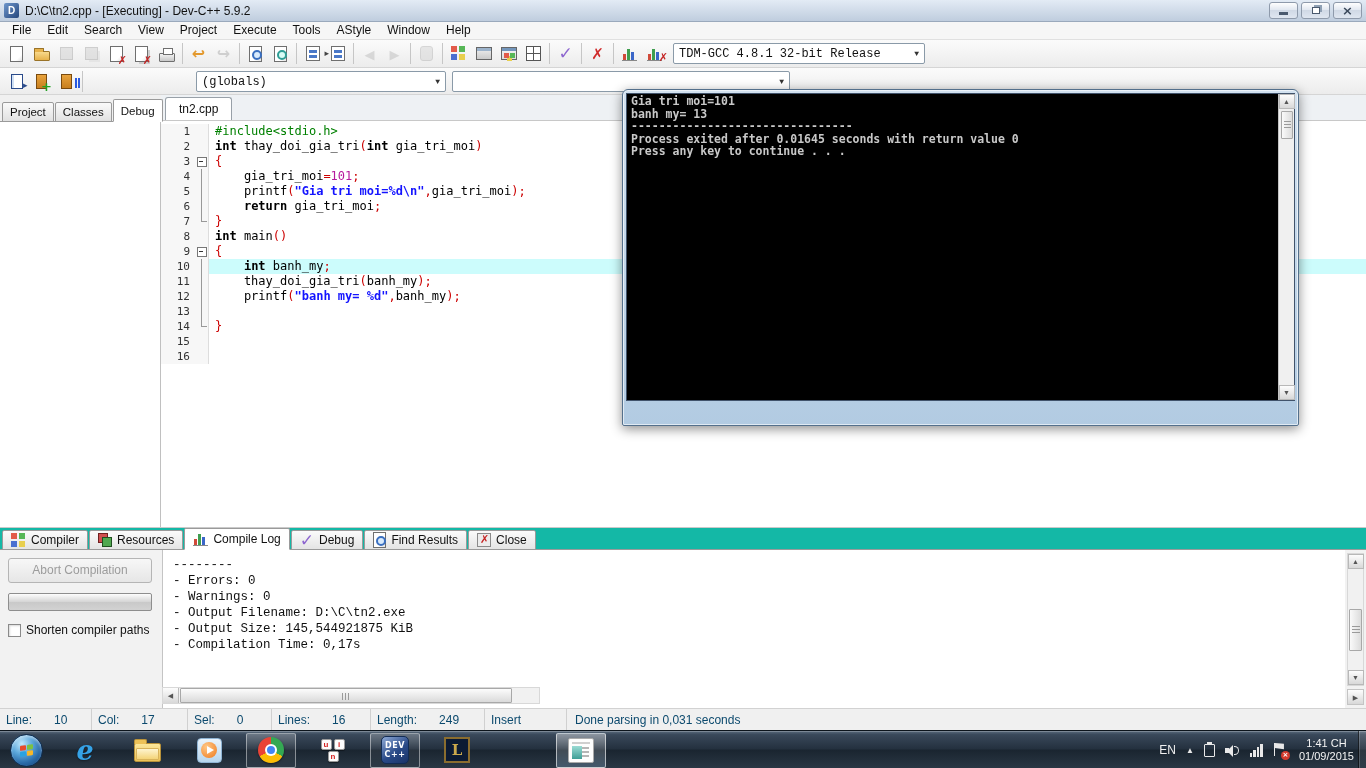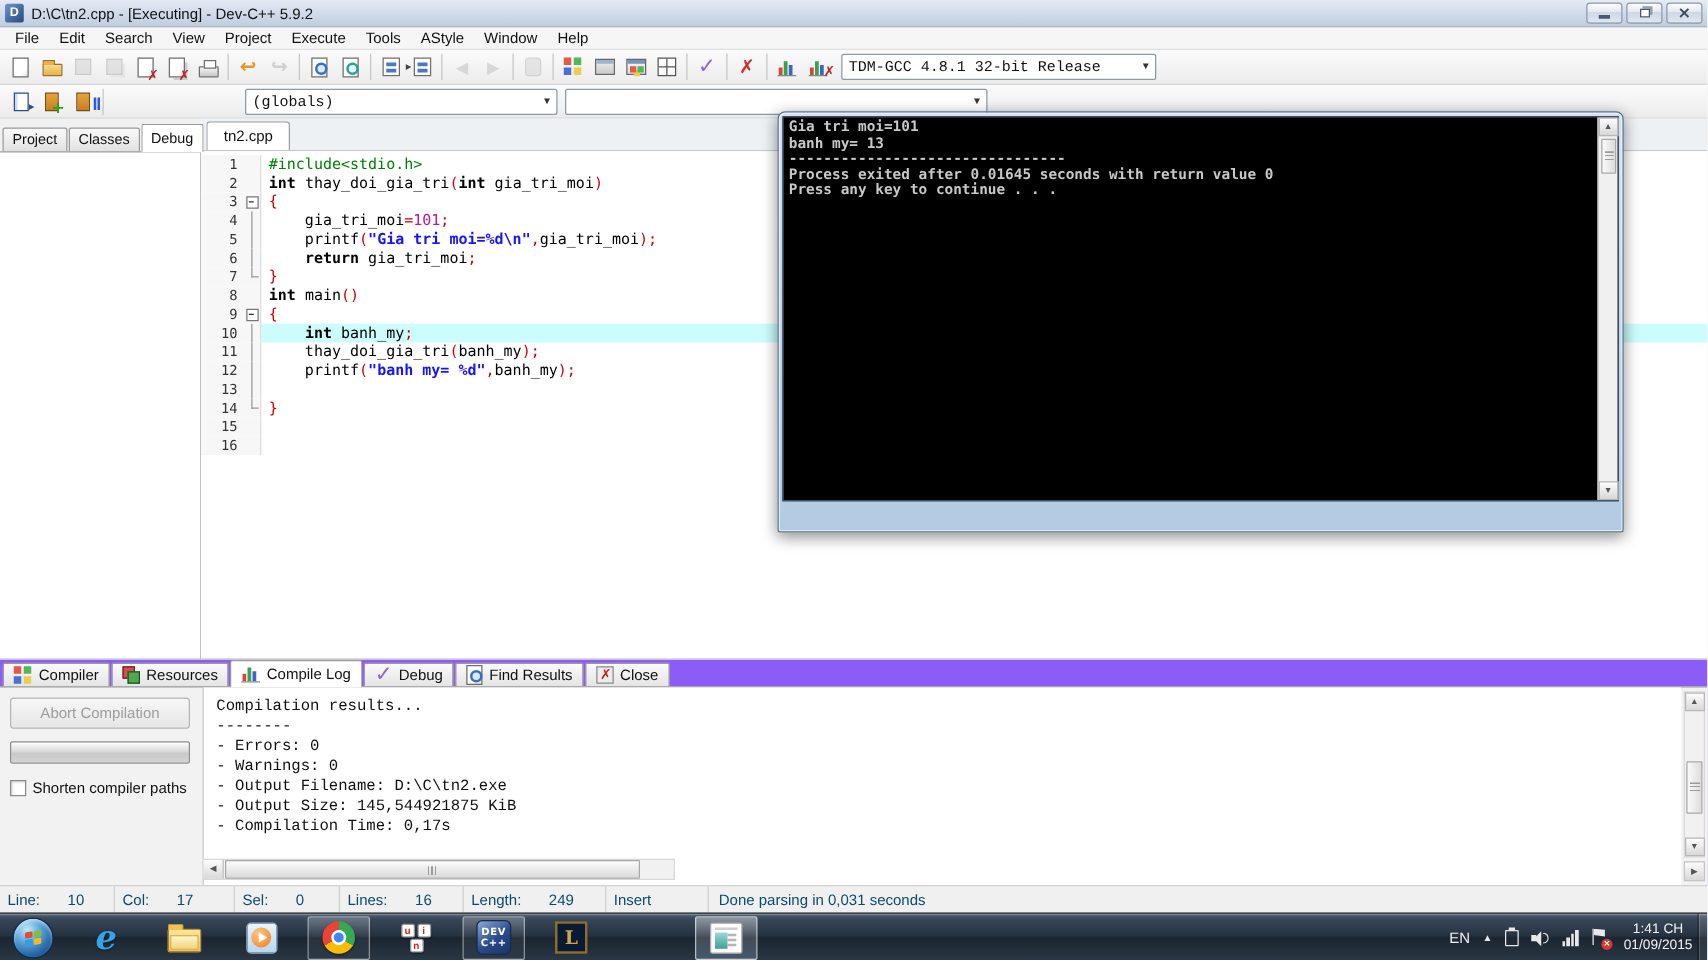--- a/index.html
+++ b/index.html
@@ -125,21 +125,21 @@
   .conbody{position:relative;background:#000;height:calc(100% - 21px);border:1px solid #41536b}
   .clines{padding:1px 4px}
   .cline{font:bold 11.5px/12.5px "DejaVu Sans Mono",monospace;color:#c8c8c8;white-space:pre}
   .conscroll{position:absolute;right:0;top:0;bottom:0;width:16px;background:#f0f0f0;border-left:1px solid #c4c4c4;display:flex;flex-direction:column;align-items:center}
   .sarr{width:16px;height:15px;background:linear-gradient(#fdfdfd,#d8d8d8);border:1px solid #b8b8b8;color:#555;font-size:7px;line-height:14px;text-align:center}
   .sarr.down{margin-top:auto}
   .sthumb{width:12px;height:28px;margin:2px 0;background:linear-gradient(90deg,#fafafa,#dcdcdc);border:1px solid #a8a8a8;border-radius:1px;position:relative}
   .sthumb::after{content:"";position:absolute;left:2px;top:9px;width:7px;height:8px;background:repeating-linear-gradient(180deg,#9a9a9a 0 1px,transparent 1px 3px)}
 
   
-  .bpanel{position:absolute;left:0;top:527px;width:100%;height:181px;background:#8b5cf6;border-top:1px solid #cacaca}
+  .bpanel{position:absolute;left:0;top:527px;width:100%;height:181px;background:#14b8a6;border-top:1px solid #cacaca}
   .btabs{display:flex;align-items:flex-end;height:22px;padding-left:2px}
   .btab{display:flex;align-items:center;gap:5px;height:20px;padding:0 8px;background:linear-gradient(#fbfbfb,#e4e4e4);border:1px solid #9a9a9a;border-radius:2px 2px 0 0;font-size:12px;margin-right:1px;color:#111}
   .btab.act{background:#fff;height:22px;position:relative;z-index:2;border-bottom:1px solid #fff}
   .bcontent{position:absolute;left:0;top:21px;right:0;bottom:0;border-top:1px solid #9a9a9a;background:#f2f2f2}
   .bleft{position:absolute;left:0;top:0;width:161px;bottom:0;padding:8px}
   .abortbtn{display:block;width:144px;height:25px;background:linear-gradient(#f7f7f7,#e6e6e6);border:1px solid #b5b5b5;border-radius:3px;color:#9c9c9c;font-size:12px;text-align:center;line-height:23px;margin-bottom:10px}
   .progress{width:144px;height:18px;border:1px solid #8e8e8e;border-radius:2px;background:linear-gradient(#fdfdfd,#d6d6d6 48%,#c9c9c9 52%,#d2d2d2);margin-bottom:12px}
   .chkrow{display:flex;align-items:center;gap:5px}
   .chk{width:13px;height:13px;background:#fff;border:1px solid #8a8a8a;box-shadow:inset 1px 1px 2px rgba(0,0,0,.15)}
   .chklabel{font-size:12px;color:#111}
@@ -508,21 +508,20 @@
       <div class="bleft">
         <span class="abortbtn">Abort Compilation</span>
         <div class="progress"></div>
         <div class="chkrow">
           <span class="chk"></span>
           <span class="chklabel">Shorten compiler paths</span>
         </div>
       </div>
       <div class="logarea">
         <div id="loglines">
-            <div class="logline">Compilation results...</div>
             <div class="logline">--------</div>
             <div class="logline">- Errors: 0</div>
             <div class="logline">- Warnings: 0</div>
             <div class="logline">- Output Filename: D:\C\tn2.exe</div>
             <div class="logline">- Output Size: 145,544921875 KiB</div>
             <div class="logline">- Compilation Time: 0,17s</div>
           </div>
       </div>
       <div class="hscroll">
         <span class="harr">◀</span>

